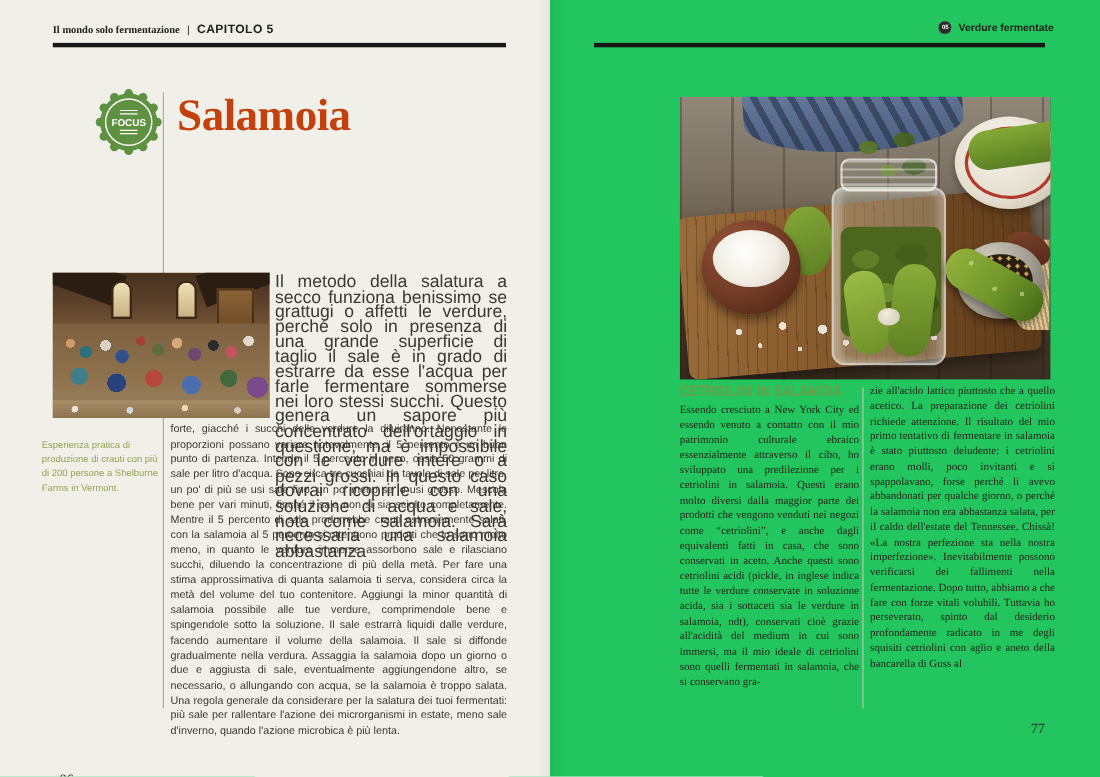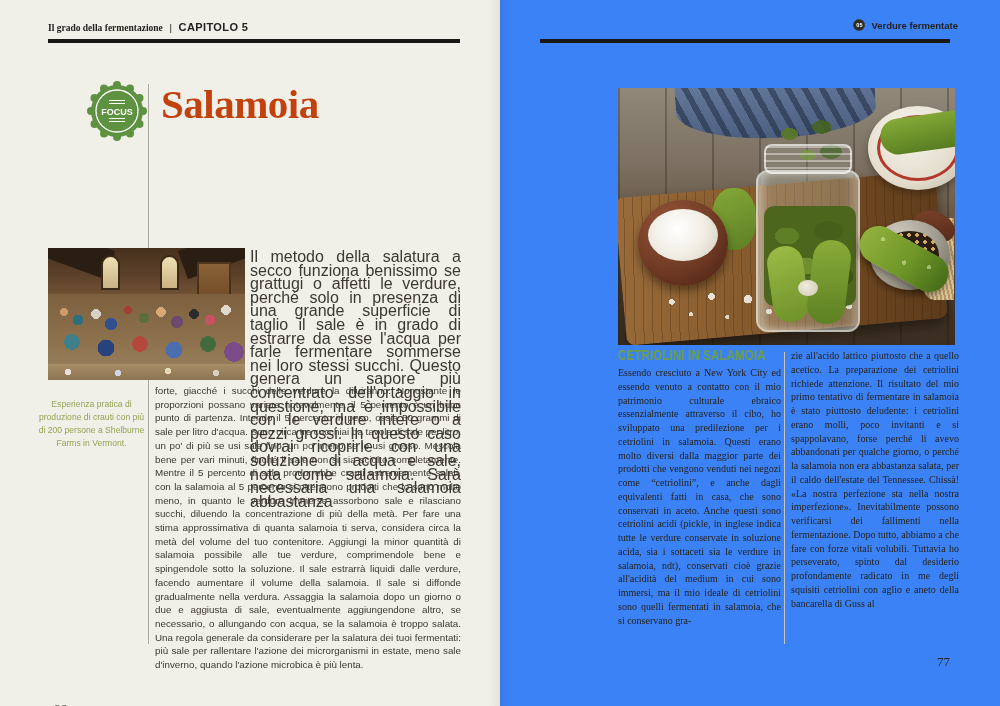--- a/index.html
+++ b/index.html
@@ -1,21 +1,21 @@
 <!DOCTYPE html>
 <html><head>
 <meta charset="utf-8">
 <style>
   html,body{margin:0;padding:0;}
   body{width:1000px;height:706px;position:relative;overflow:hidden;
        font-family:"Liberation Sans",sans-serif;-webkit-font-smoothing:antialiased;}
   .spread{position:absolute;inset:0;}
   .page{position:absolute;top:0;height:706px;width:500px;}
   .page-left{left:0;background:#f0efe8;}
-  .page-right{left:500px;background:#3b82f6;}
+  .page-right{left:500px;background:#22c55e;}
   .gutter{position:absolute;top:0;left:488px;width:26px;height:706px;z-index:5;
           background:linear-gradient(90deg,rgba(0,0,0,0) 0%,rgba(0,0,0,.05) 45%,rgba(0,0,0,.07) 50%,rgba(0,0,0,.03) 60%,rgba(0,0,0,0) 100%);pointer-events:none;}
 
   
   .hdr-left{position:absolute;left:48px;top:21px;font-size:9.5px;color:#23211d;white-space:nowrap;}
   .hdr-left .book{font-family:"Liberation Serif",serif;font-weight:700;}
   .hdr-left .sep{margin:0 4px;color:#23211d;}
   .hdr-left .chap{font-weight:700;font-size:11px;letter-spacing:.4px;text-align:center;}
   .rule{position:absolute;top:39px;height:4px;background:#171715;}
   .rule-l{left:48px;width:412px;}
@@ -28,21 +28,21 @@
 
   
   .vrule{position:absolute;left:148px;top:84px;width:1px;height:560px;background:#aaa79c;}
   .focus-badge{position:absolute;left:86px;top:80px;width:62px;height:62px;z-index:2;}
   .page-title{position:absolute;left:161px;top:80px;font-family:"Liberation Serif",serif;
               font-weight:700;font-size:41px;color:#c2410c;letter-spacing:-.5px;}
   .body-a{position:absolute;left:250px;top:250px;width:211px;font-size:16px;line-height:13.6px;
           color:#3b3831;text-align:justify;}
   .body-b{position:absolute;left:155px;top:384px;width:306px;font-size:9.8px;line-height:13.7px;
           color:#3b3831;text-align:justify;}
-  .photo-caption{position:absolute;left:38px;top:398px;width:107px;text-align:center;
+  .photo-caption{position:absolute;left:38px;top:398px;width:107px;text-align:left;
                  font-size:8.6px;line-height:13px;color:#94a455;}
   .pagenum{font-family:"Liberation Serif",serif;font-size:13px;color:#2a2722;position:absolute;}
   .pn-l{left:54px;top:654px;margin-top:47px;}
   .pn-r{right:50px;top:654px;}
 
   
   .photo-left{position:absolute;left:48px;top:248px;width:197px;height:132px;overflow:hidden;z-index:2;background:#6d4e2f;}
   .lp-wall{position:absolute;inset:0 0 auto 0;height:62px;
            background:linear-gradient(180deg,#46311d 0%,#5d412a 45%,#7e5e3c 100%);}
   .lp-beam-l{position:absolute;left:-30px;top:-14px;width:95px;height:30px;background:#2a1d11;transform:rotate(20deg);}
@@ -180,21 +180,21 @@
   .col2{left:791px;top:349px;width:168px;}
   .col-divider{position:absolute;left:784px;top:352px;width:1px;height:292px;background:#c7c4ba;}
 </style>
 </head>
 <body>
 
 <div class="spread">
 
   <div class="page page-left">
     <div class="hdr-left">
-      <span class="book">Il grado della fermentazione</span>
+      <span class="book">Il mondo solo fermentazione</span>
       <span class="sep">|</span>
       <span class="chap">CAPITOLO 5</span>
     </div>
     <div class="rule rule-l"></div>
 
     <div class="vrule"></div>
 
     <svg class="focus-badge" viewBox="0 0 62 62">
       <g fill="#5e9140">
         <circle cx="31" cy="31" r="26"></circle>

